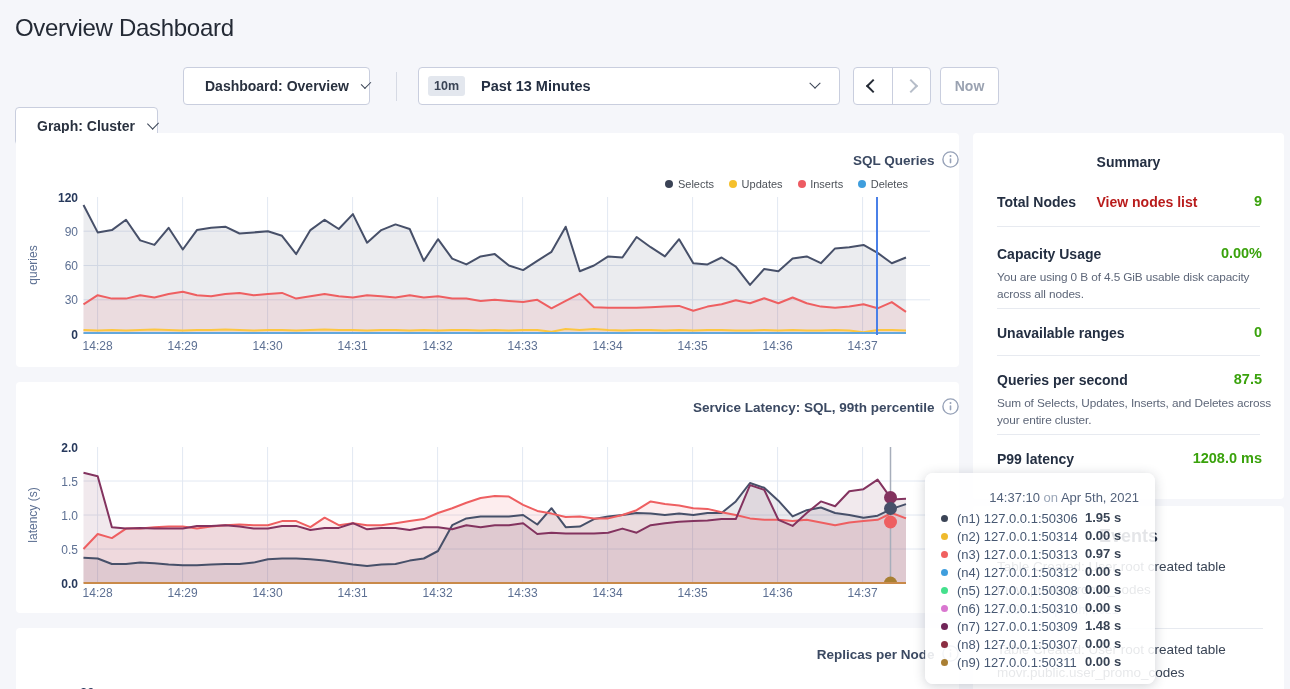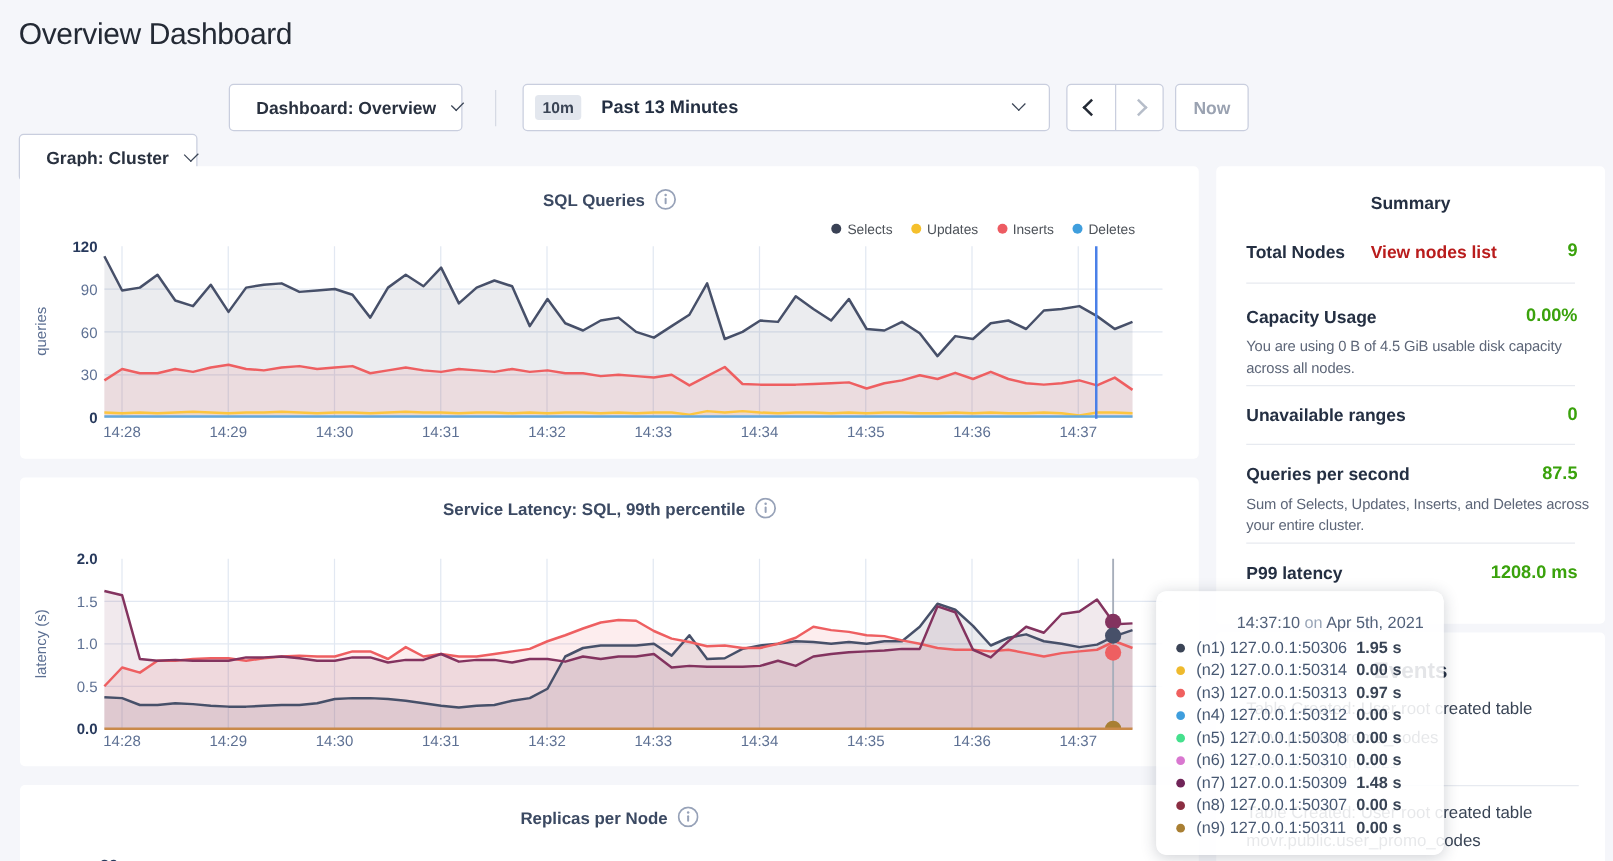--- a/index.html
+++ b/index.html
@@ -6,21 +6,21 @@
   font-family:"Liberation Sans", sans-serif; }
 .abs { position:absolute; }
 h1 { position:absolute; left:15px; top:14px; font-size:24px; font-weight:400;
   color:#242a35; letter-spacing:-0.3px; }
 .btn { position:absolute; height:38px; background:#fff; border:1px solid #c9cede;
   border-radius:4px; display:flex; align-items:center; font-size:14px; font-weight:bold;
   color:#29313f; white-space:nowrap; }
 .chev { display:inline-block; width:9px; height:9px; border-right:1.8px solid #3a4455;
   border-bottom:1.8px solid #3a4455; transform:rotate(45deg) translate(-2px,-2px); }
 .panel { position:absolute; background:#fff; border-radius:4px; }
-.ctitle { position:absolute; width:100%; text-align:center; font-size:13.5px; font-weight:bold;
+.ctitle { position:absolute; width:100%; text-align:right; font-size:13.5px; font-weight:bold;
   color:#3b4962; }
 .legend { position:absolute; top:44.5px; right:51px; font-size:11px; color:#4d5259; }
 .li { margin-left:12px; }
 .dot { display:inline-block; width:8px; height:8px; border-radius:50%; margin-right:4.5px; }
 .sumrow { position:absolute; left:24px; right:22px; }
 .sr-label { font-size:14px; font-weight:bold; color:#242f42; }
 .sr-val { float:right; font-size:14.5px; font-weight:bold; color:#3aa20c; }
 .sr-desc { font-size:11.8px; color:#5d6678; line-height:16.5px; margin-top:6px; white-space:nowrap; letter-spacing:-0.1px; }
 .divider { position:absolute; left:24px; right:24px; height:1px; background:#e7eaf0; }
 .tooltip { position:absolute; left:925px; top:473px; width:230px; height:211px;

